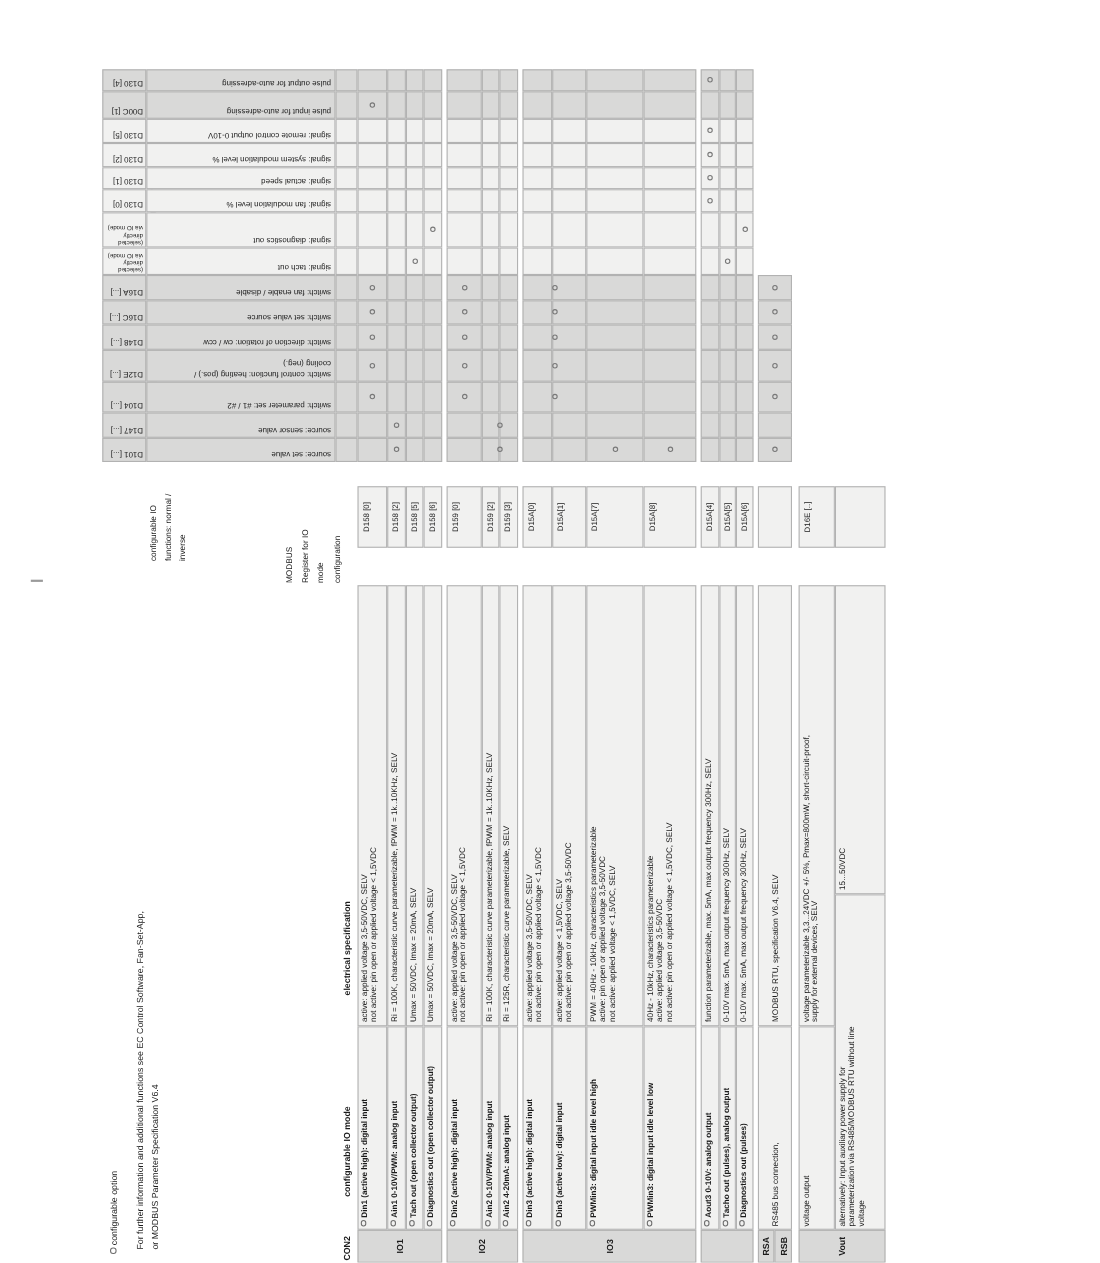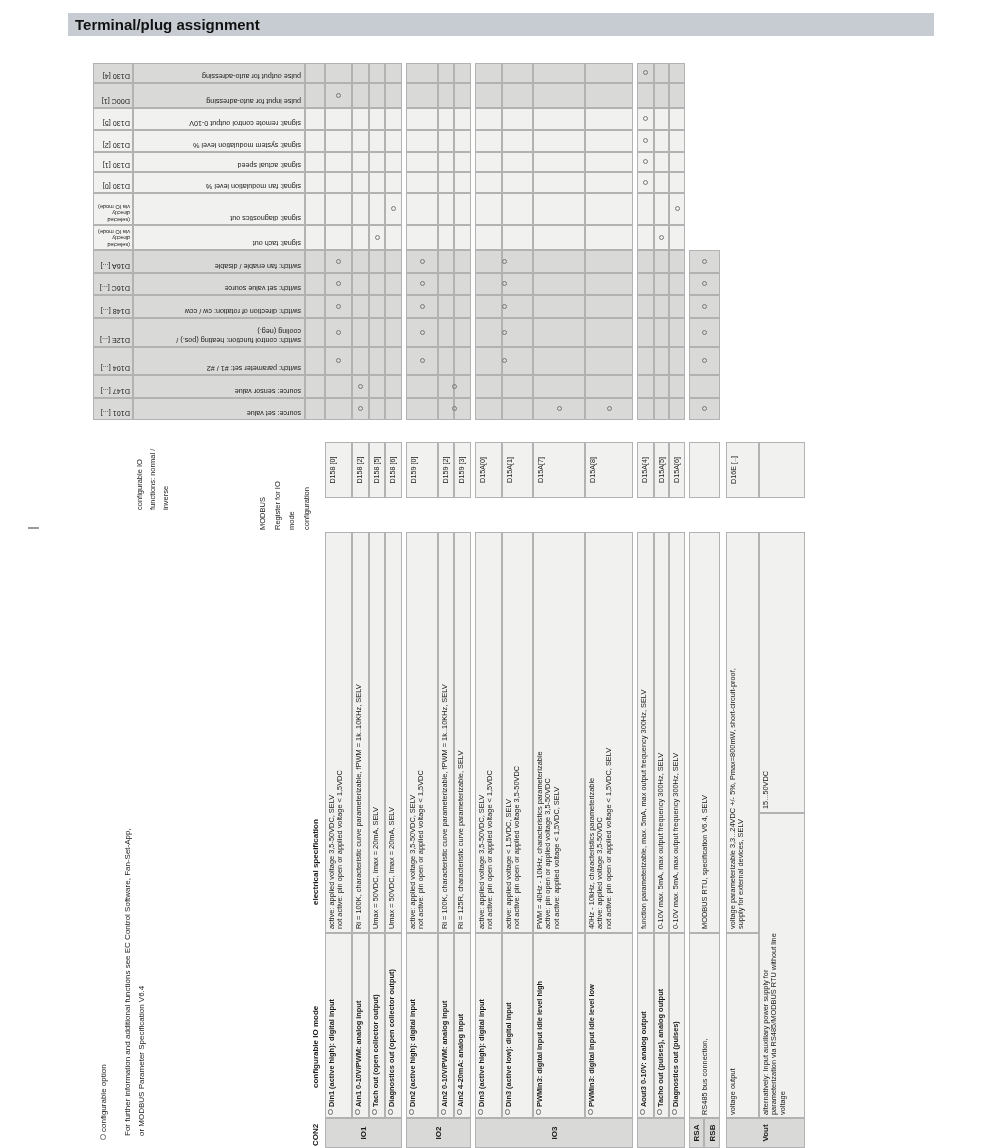--- a/index.html
+++ b/index.html
@@ -36,21 +36,20 @@
   .hdrblock{position:absolute;font-size:7.5px;line-height:14.5px;white-space:nowrap;}
   .fnote{position:absolute;font-size:7.5px;line-height:13px;white-space:nowrap;}
   .iobar{position:absolute;font-weight:bold;font-size:10px;text-align:center;}
   .legend{position:absolute;font-size:8px;white-space:nowrap;}
   .info{position:absolute;font-size:8px;line-height:14px;white-space:nowrap;}
 </style>
 </head>
 <body>
 
 <div class="page">
-  <div class="titlebar">Terminal/plug assignment</div>
   <div class="margin-mark"></div>
 
   <div class="rot">
 
     <div class="legend" style="left:8px;top:6px;">
       <span class="blt"></span><span>configurable option</span>
     </div>
     <div class="info" style="left:12px;top:28px;">
       <div>For further information and additional functions see EC Control Software, Fan-Set-App,</div>
       <div>or MODBUS Parameter Specification V6.4</div>

